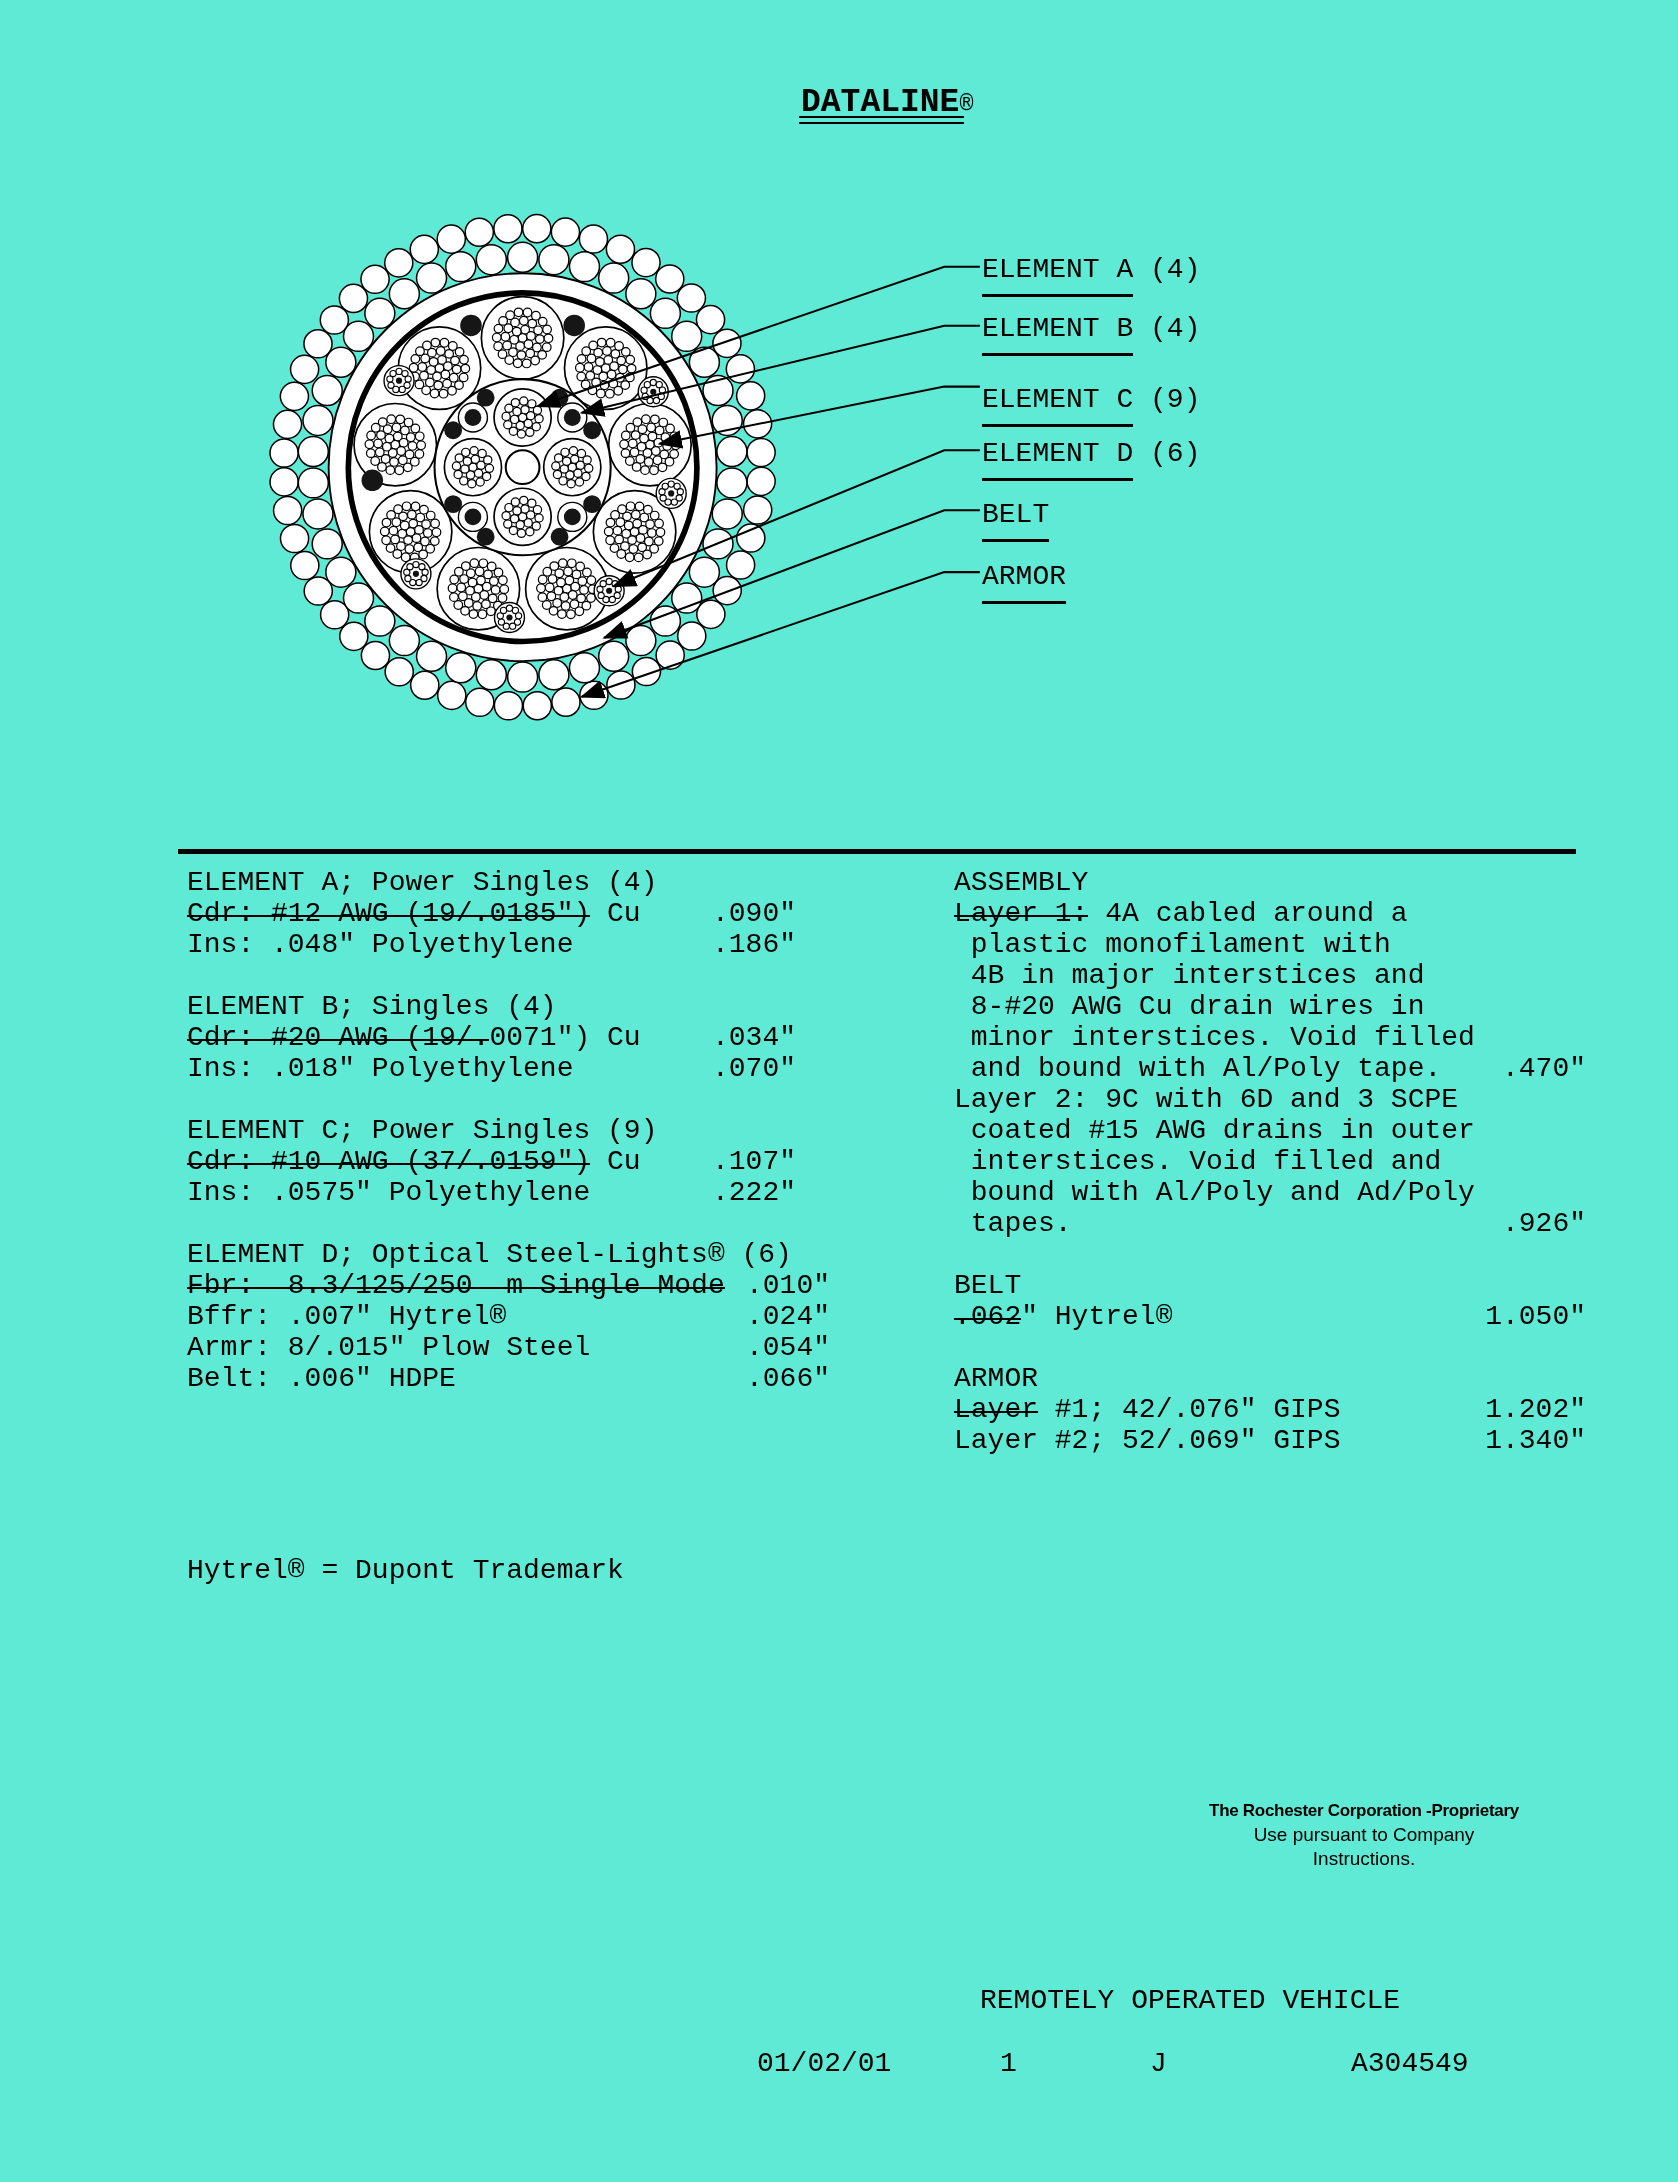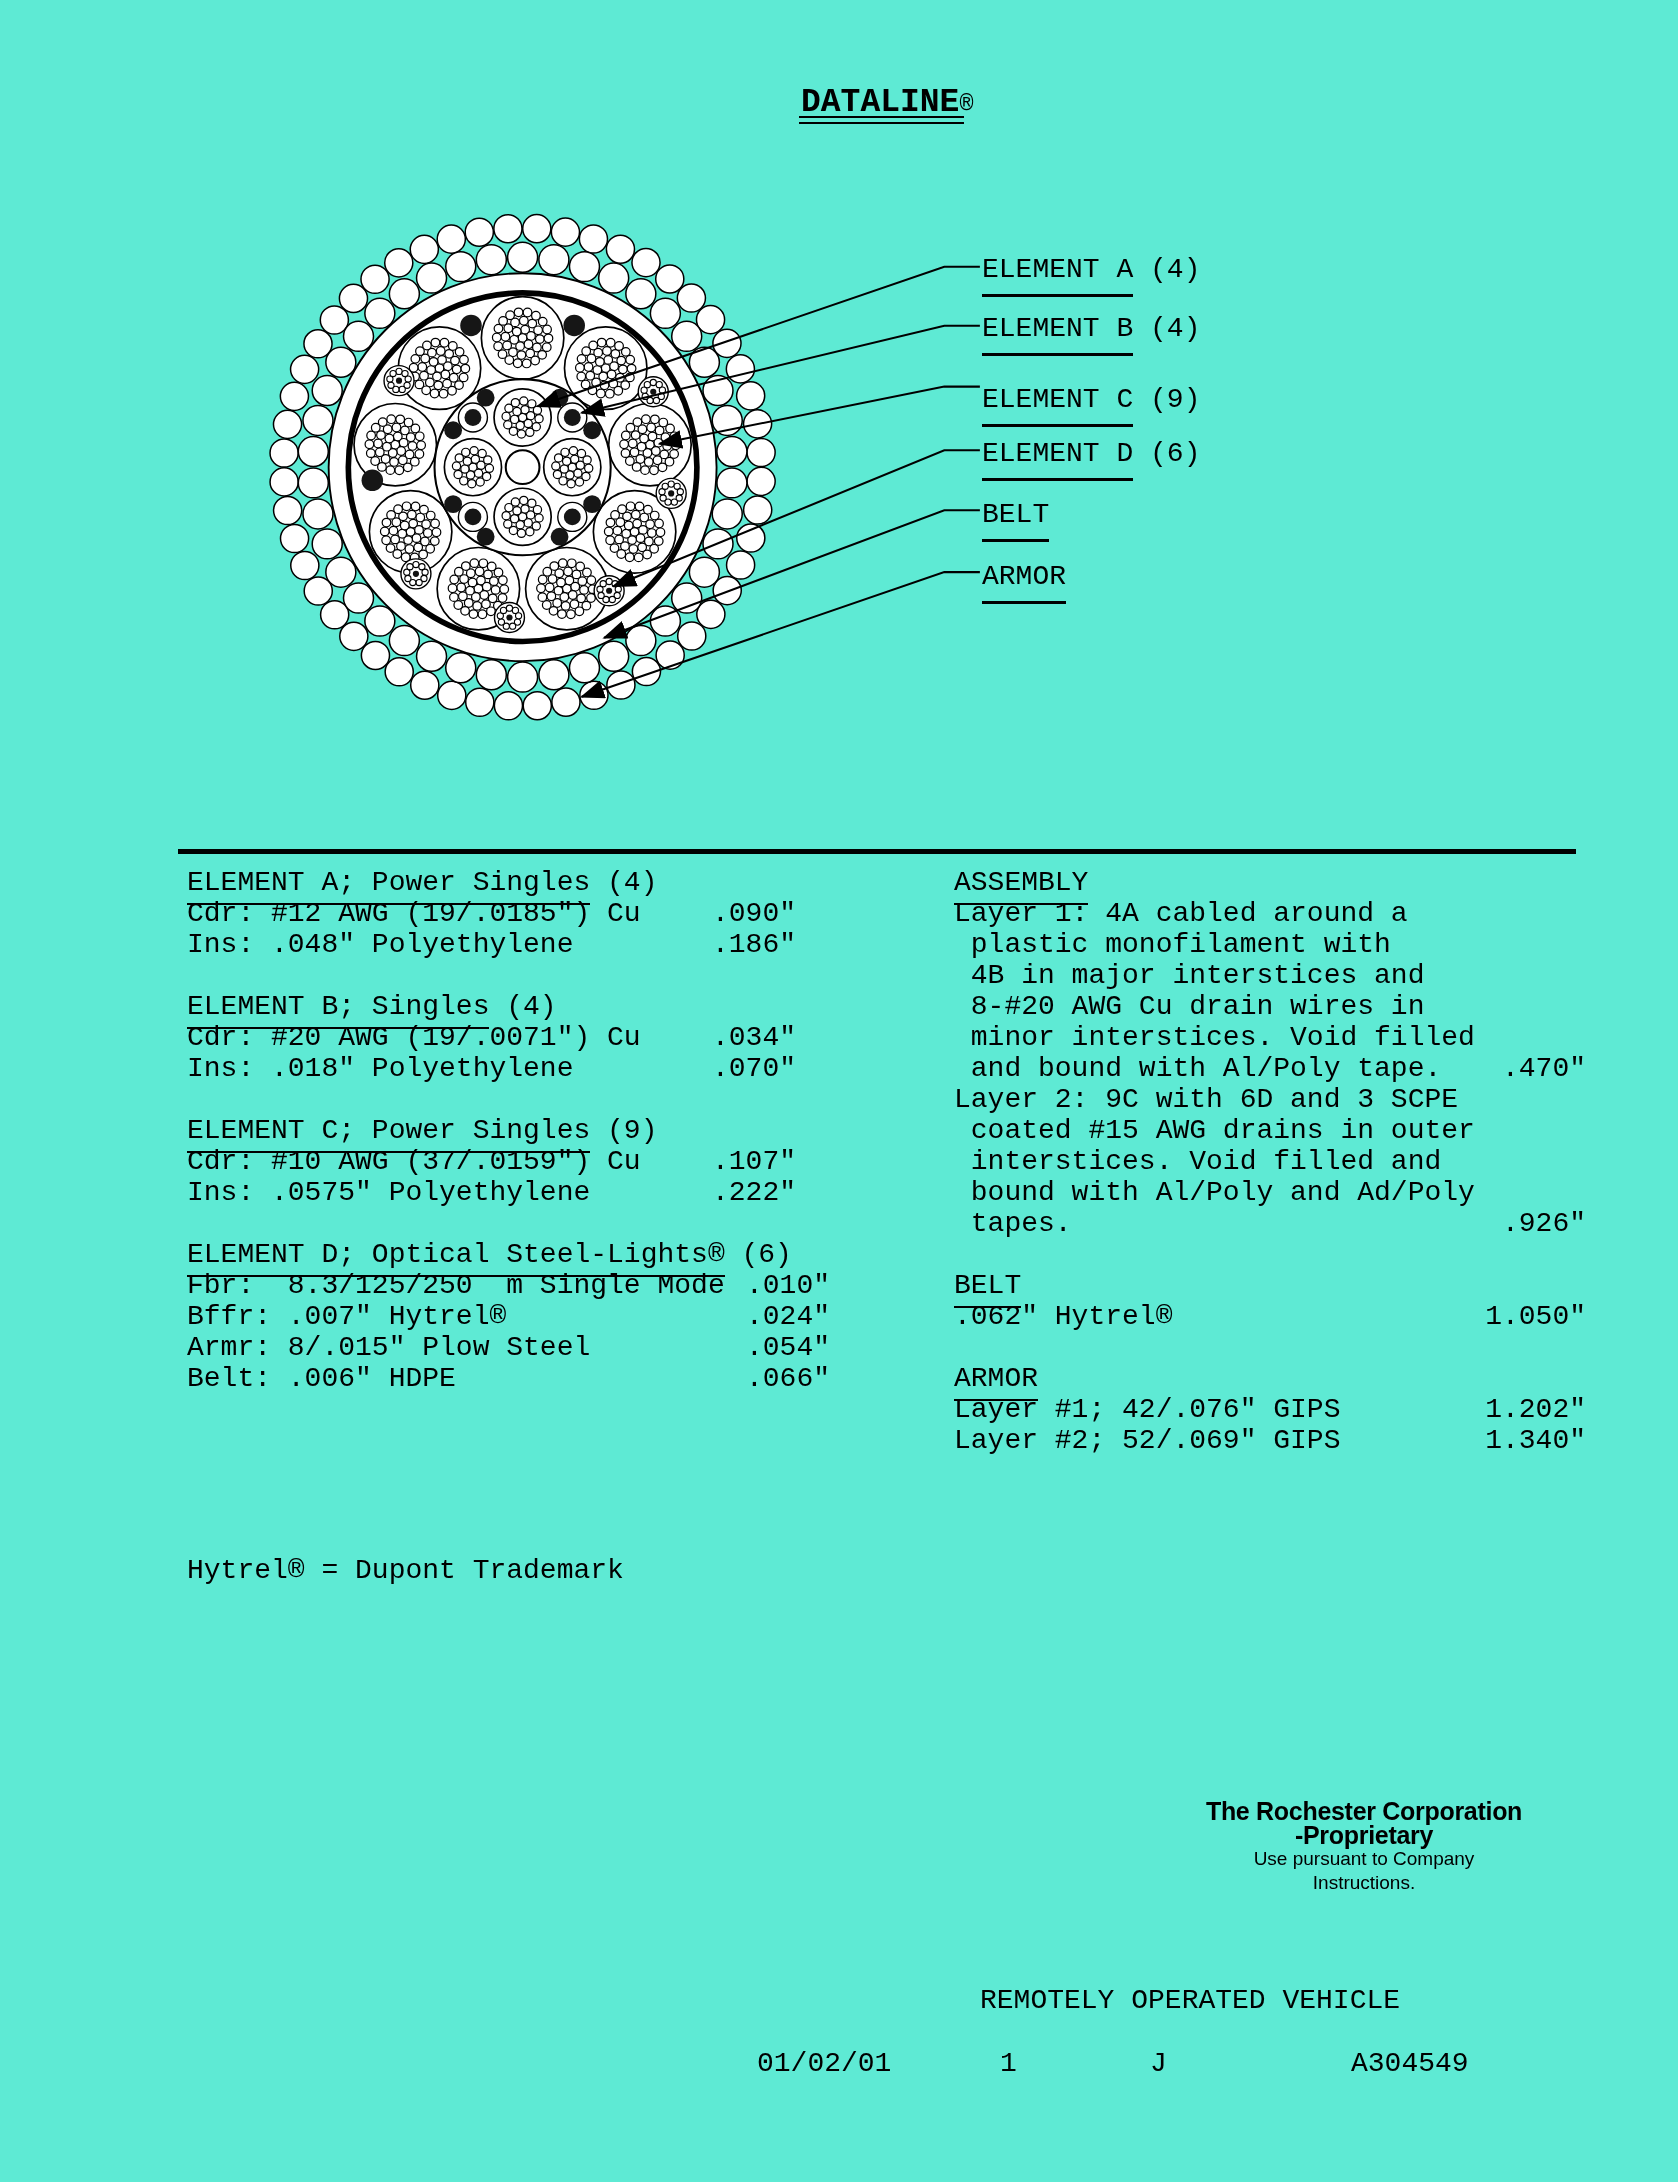--- a/index.html
+++ b/index.html
@@ -16,26 +16,26 @@
   .callout{position:absolute;left:982px;font-size:28px;line-height:32px;white-space:pre;}
   .ul{border-bottom:3.7px solid #000;padding-bottom:9px;}
   
   .rule{position:absolute;left:178px;top:849px;width:1398px;height:4.7px;background:#000;}
   
   .col{position:absolute;font-size:28px;line-height:31px;white-space:pre;}
   #col-left{left:187px;top:867px;width:646px;}
   #col-right{left:954px;top:867px;width:632px;}
   .srow{display:flex;justify-content:space-between;height:31px;}
   .blankrow{height:31px;}
-  .hdr .hu{border-bottom:2.8px solid #000;padding-bottom:5px;}
+  .hdr .hu{border-bottom:2.8px solid #000;padding-bottom:17px;}
   
   .note{position:absolute;left:187px;top:1555px;font-size:28px;line-height:32px;white-space:pre;text-align:center;}
   .prop{position:absolute;left:1201px;top:1799px;width:326px;text-align:center;
         font-family:"Liberation Sans","DejaVu Sans",sans-serif;line-height:24px;}
-  .prop1{font-size:25px;font-weight:bold;letter-spacing:-0.3px;}
+  .prop1{font-size:17px;font-weight:bold;letter-spacing:-0.3px;}
   .prop2{font-size:19px;}
   .rov{position:absolute;left:980px;top:1926px;font-size:28px;line-height:30px;white-space:pre;}
   .footer span{position:absolute;top:2048px;font-size:28px;white-space:pre;}
   .f-date{left:757px;} .f-sheet{left:1000px;} .f-rev{left:1150px;} .f-num{left:1351px;}
 </style>
 </head>
 <body>
 
 <div class="page">
 

